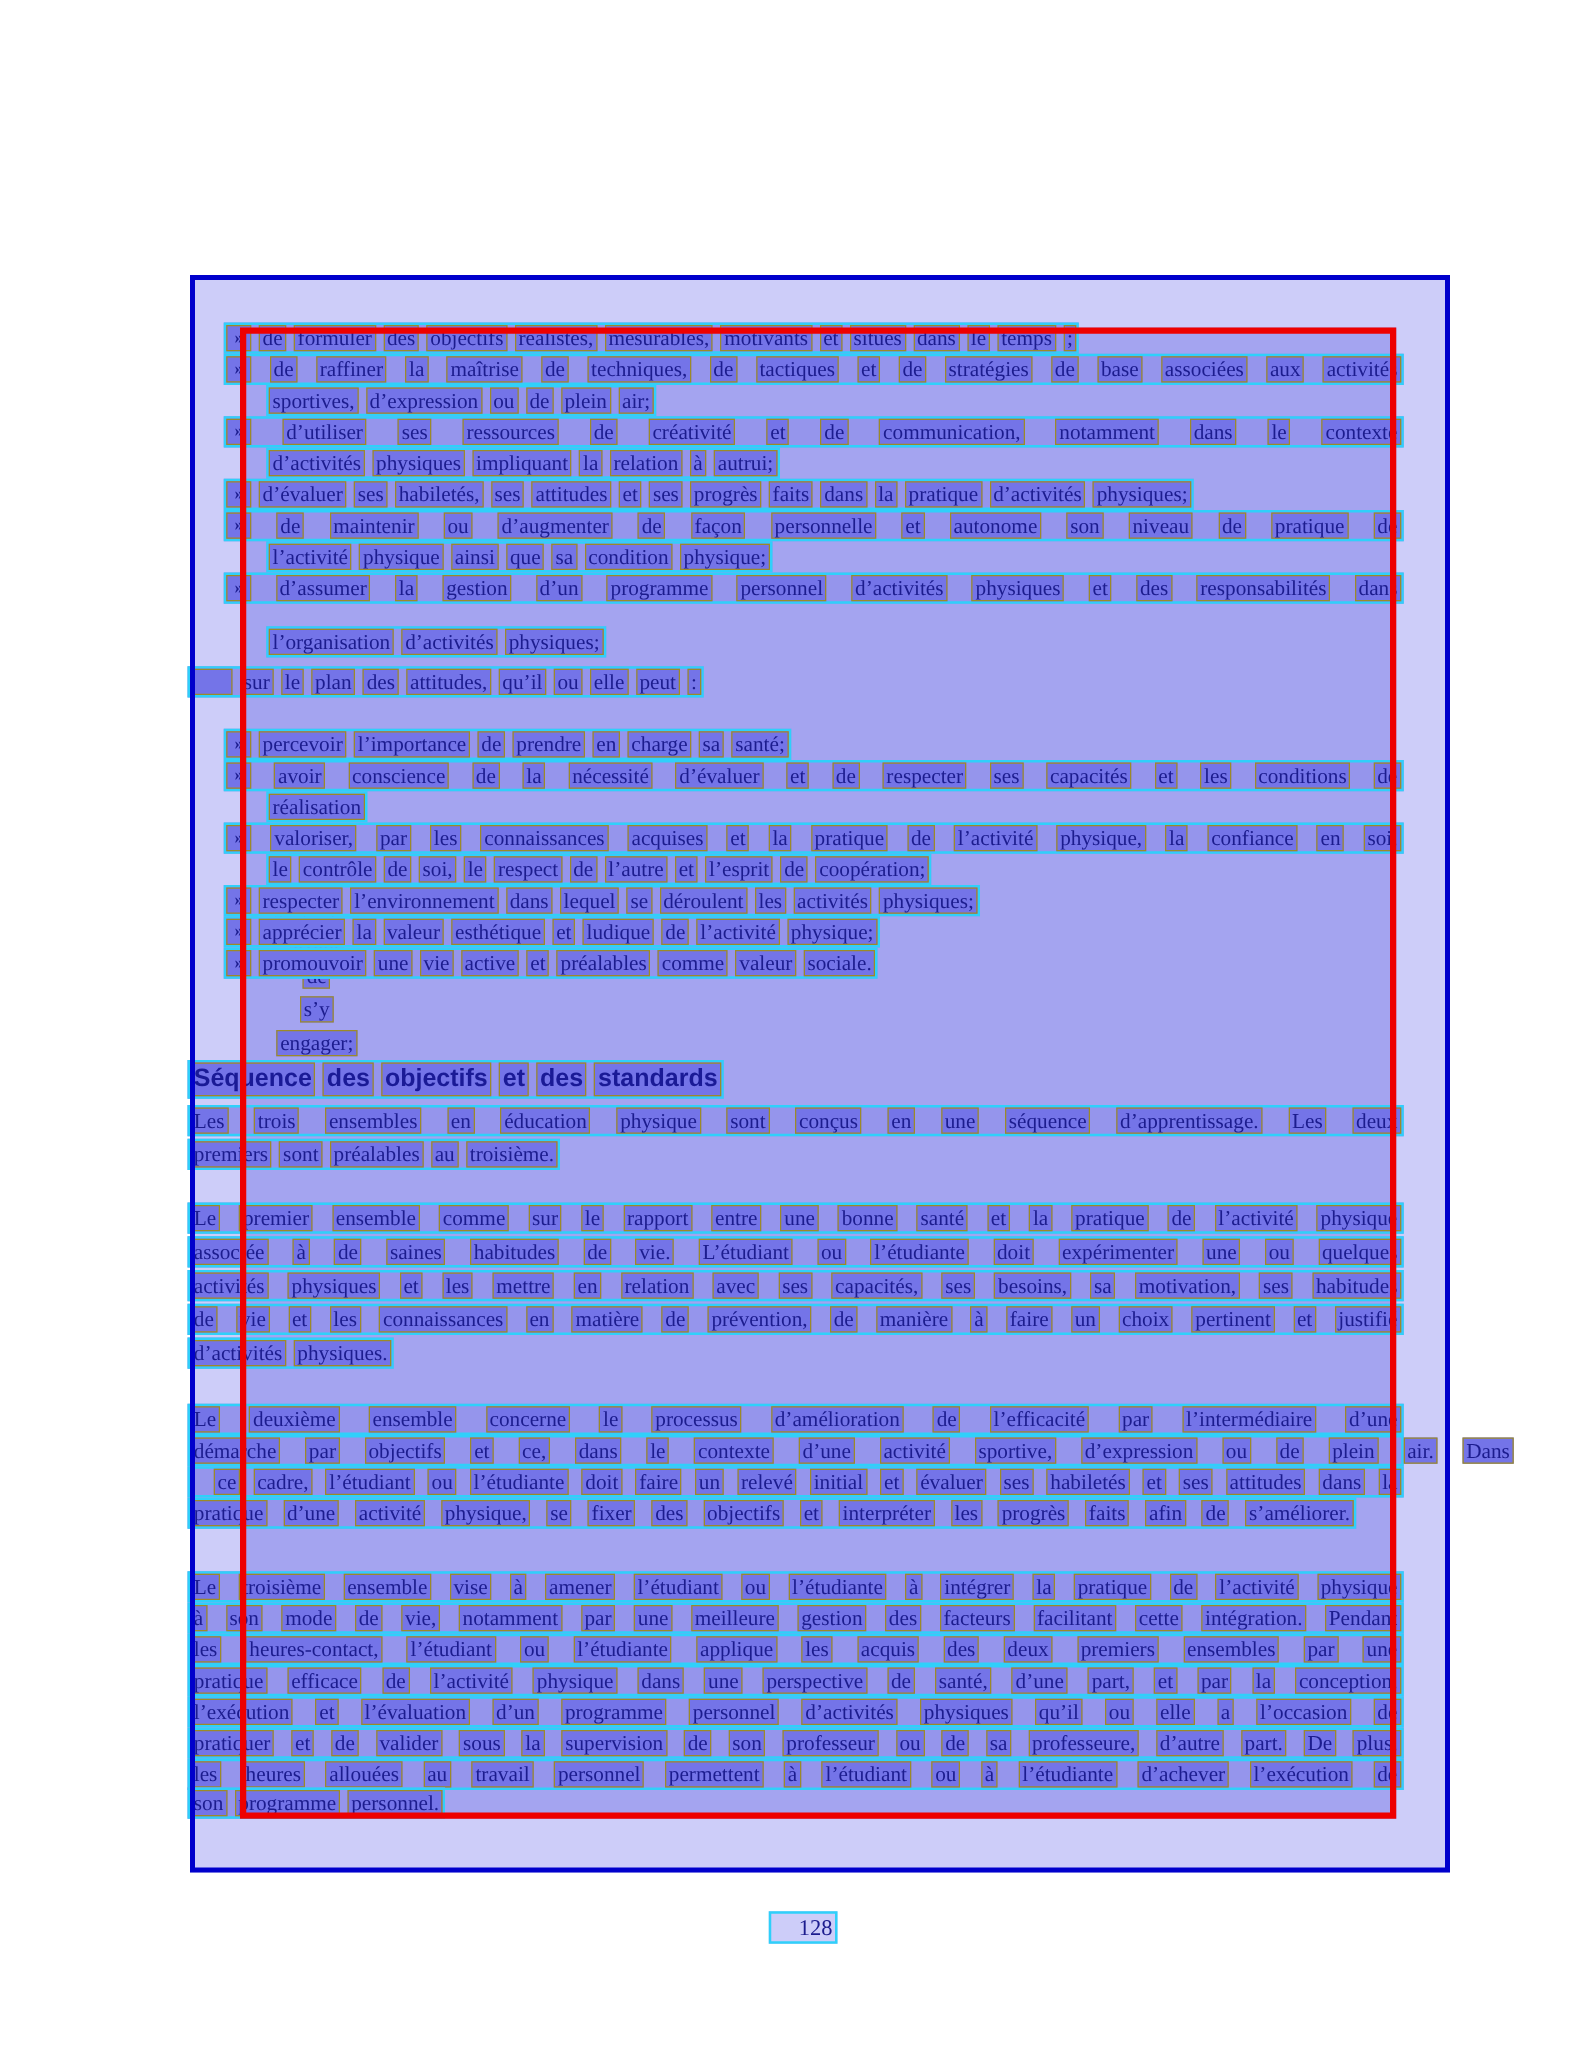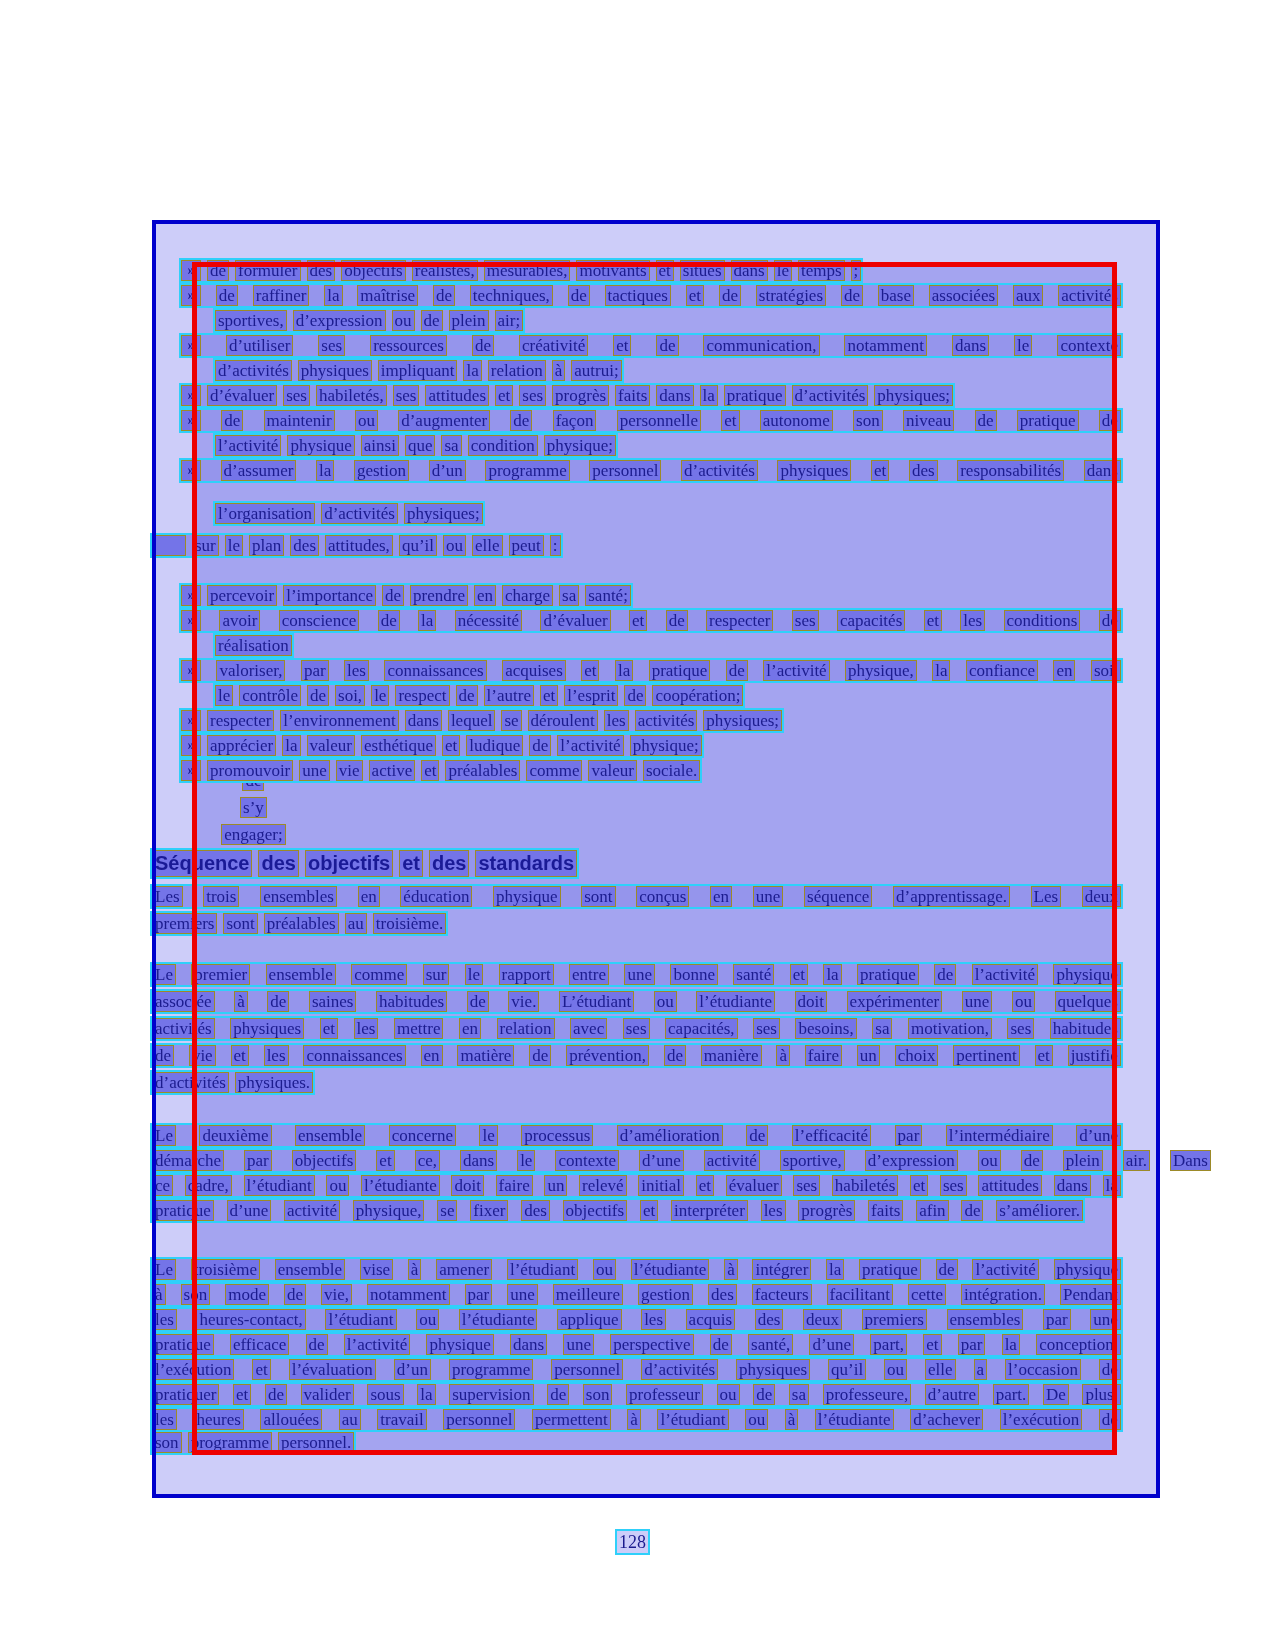--- a/index.html
+++ b/index.html
@@ -23,21 +23,21 @@
                  font-weight:bold;font-size:20px;color:#1a1a96;}
   .bullet{width:20px;justify-content:center;padding:0;font-size:14px;font-weight:bold;}
   .stub{width:34px;padding:0;}
   
   #block-outline{position:absolute;left:192px;top:262px;width:925px;height:1193px;
                  border:5px solid #ee0000;box-sizing:border-box;pointer-events:none;}
   #page-outline{position:absolute;left:152px;top:220px;width:1008px;height:1278px;
                 border:4px solid #0000cc;box-sizing:border-box;pointer-events:none;}
   
   #pageno{position:absolute;left:615px;top:1529px;height:26px;display:flex;align-items:center;
-          border:2px solid #2fd0fa;background:#cdcdf9;box-sizing:border-box;}
+          border:2px solid #2fd0fa;background:#cdcdf9;box-sizing:border-box;padding-left:20px;}
   #pageno .word{border:none;background:transparent;height:auto;font-size:18px;}
 </style>
 </head>
 <body>
 
 <div id="canvas">
   <div id="page-bg"></div>
   <div id="block-bg"></div>
   <div id="text-layer">
       <div class="line fit" style="left: 179px; top: 258px;">
@@ -425,21 +425,21 @@
         <span class="word">d’une</span>
         <span class="word">activité</span>
         <span class="word">sportive,</span>
         <span class="word">d’expression</span>
         <span class="word">ou</span>
         <span class="word">de</span>
         <span class="word">plein</span>
         <span class="word">air.</span>
         <span class="word">Dans</span>
       </div>
-      <div class="line just" style="left: 150px; top: 1173px; width: 973px;">
+      <div class="line just" style="left: 150px; top: 1173px; width: 973px; padding-left: 19px;">
         <span class="word">ce</span>
         <span class="word">cadre,</span>
         <span class="word">l’étudiant</span>
         <span class="word">ou</span>
         <span class="word">l’étudiante</span>
         <span class="word">doit</span>
         <span class="word">faire</span>
         <span class="word">un</span>
         <span class="word">relevé</span>
         <span class="word">initial</span>

